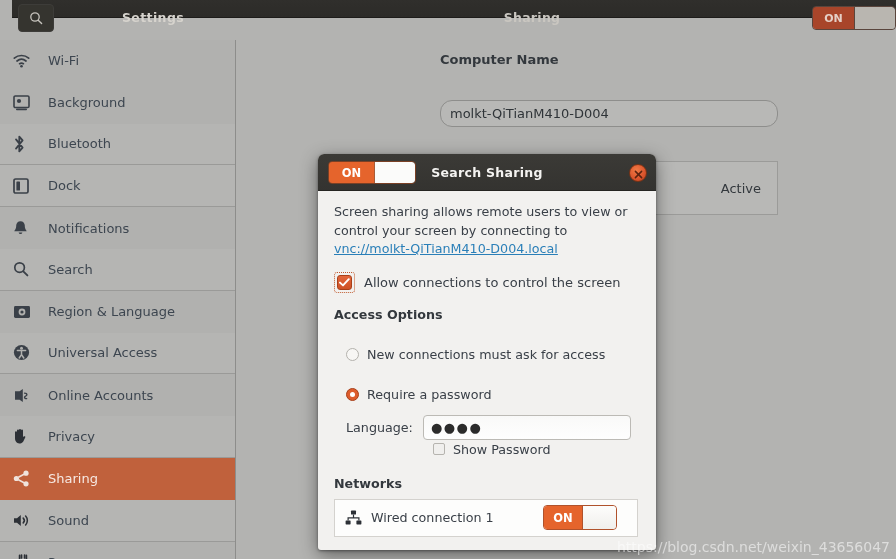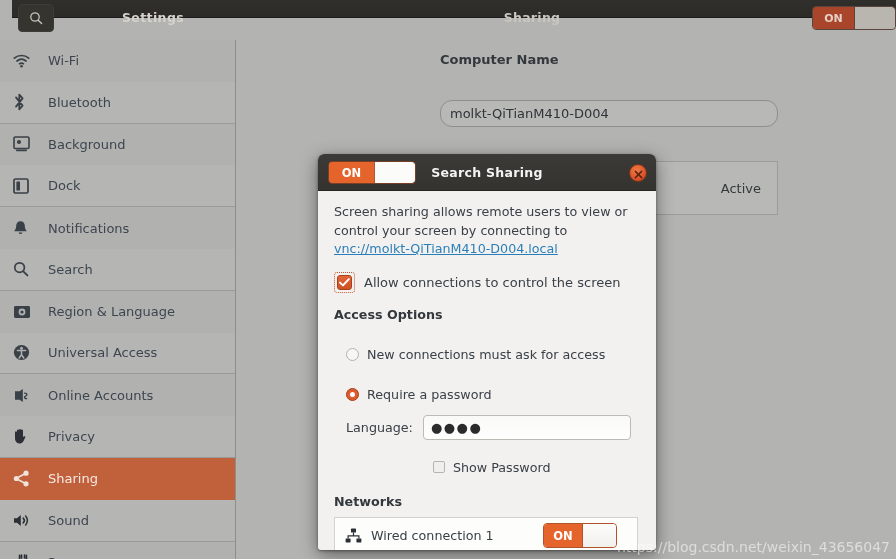--- a/index.html
+++ b/index.html
@@ -178,21 +178,21 @@
 
   .pw-row { display: flex; align-items: center; margin-top: 13px; padding-left: 12px; }
   .pw-label { font-size: 12.7px; color: #3a4048; }
   .pw-input {
     margin-left: 10px; width: 208px; height: 25px;
     background: linear-gradient(180deg,#f9f9f8 0%,#fefefe 100%);
     border: 1px solid #bcbab5; border-radius: 4px;
     display: flex; align-items: center; padding-left: 7px;
     letter-spacing: 1.5px; color: #2b2b2b; font-size: 13px;
   }
-  .sp-row { display: flex; align-items: center; margin-top: 20px; padding-left: 99px; }
+  .sp-row { display: flex; align-items: center; margin-top: 2px; padding-left: 99px; }
   .sp-box {
     width: 12px; height: 12px; border-radius: 2px;
     background: #f0efed; border: 1px solid #b6b4af; flex: 0 0 12px;
   }
   .sp-label { margin-left: 8px; font-size: 12.7px; color: #3a4048; }
 
   .net-title { margin-top: 19px; font-size: 12.7px; font-weight: bold; color: #33383d; }
   .net-card {
     margin-top: 8px; width: 304px; height: 38px;
     background: #fdfdfc; border: 1px solid #d4d2ce;
@@ -252,38 +252,38 @@
         <svg width="17" height="14" viewBox="0 0 17 14">
           <path d="M1.3 4.2A11 11 0 0 1 15.7 4.2" fill="none" stroke="#3a4048" stroke-width="1.7" stroke-linecap="round"></path>
           <path d="M4 7A7.2 7.2 0 0 1 13 7" fill="none" stroke="#3a4048" stroke-width="1.7" stroke-linecap="round"></path>
           <path d="M6.6 9.7A3.4 3.4 0 0 1 10.4 9.7" fill="none" stroke="#3a4048" stroke-width="1.7" stroke-linecap="round"></path>
           <circle cx="8.5" cy="12.2" r="1.3" fill="#3a4048"></circle>
         </svg>
       </span>
       <span>Wi-Fi</span>
     </div>
 
-    <div class="side-item alt sep">
-      <span class="side-ico">
-        <svg width="13" height="18" viewBox="0 0 13 18">
-          <path d="M3 4.4 L9.6 12.6 L6.3 16.4 L6.3 1.6 L9.6 5.4 L3 13.6" fill="none" stroke="#3a4048" stroke-width="1.8" stroke-linejoin="round" stroke-linecap="round"></path>
-        </svg>
-      </span>
-      <span>Bluetooth</span>
-    </div>
-
     <div class="side-item">
       <span class="side-ico">
         <svg width="17" height="16" viewBox="0 0 17 16">
           <rect x="1" y="1" width="15" height="11.5" rx="1.3" fill="none" stroke="#3a4048" stroke-width="1.6"></rect>
           <circle cx="6" cy="6" r="2.1" fill="#3a4048"></circle>
           <rect x="3" y="13.6" width="11" height="1.7" rx=".8" fill="#3a4048"></rect>
         </svg>
       </span>
       <span>Background</span>
+    </div>
+
+    <div class="side-item alt sep">
+      <span class="side-ico">
+        <svg width="13" height="18" viewBox="0 0 13 18">
+          <path d="M3 4.4 L9.6 12.6 L6.3 16.4 L6.3 1.6 L9.6 5.4 L3 13.6" fill="none" stroke="#3a4048" stroke-width="1.8" stroke-linejoin="round" stroke-linecap="round"></path>
+        </svg>
+      </span>
+      <span>Bluetooth</span>
     </div>
 
     <div class="side-item alt sep">
       <span class="side-ico">
         <svg width="17" height="16" viewBox="0 0 17 16">
           <rect x="1" y="1" width="14" height="14" rx="1.6" fill="none" stroke="#3a4048" stroke-width="1.7"></rect>
           <rect x="3.4" y="3.4" width="3.6" height="9.2" rx=".7" fill="#3a4048"></rect>
         </svg>
       </span>
       <span>Dock</span>

